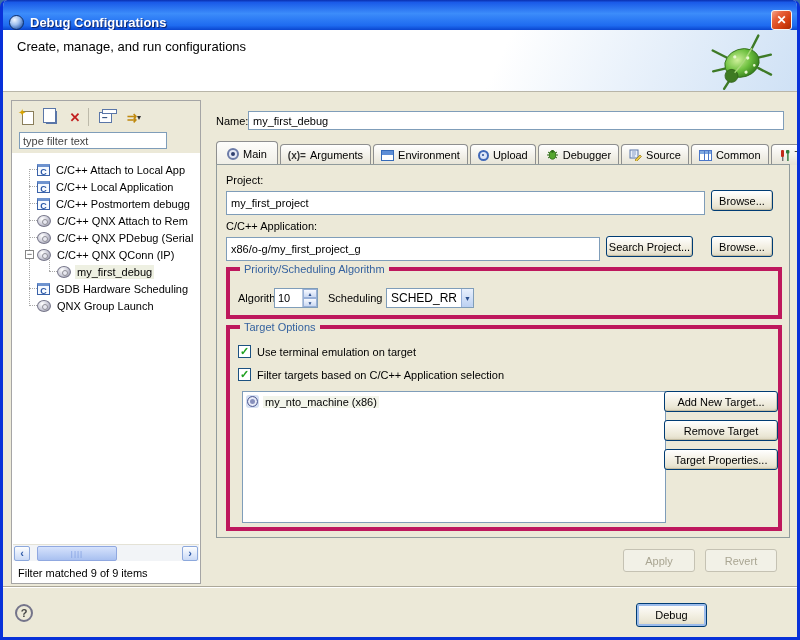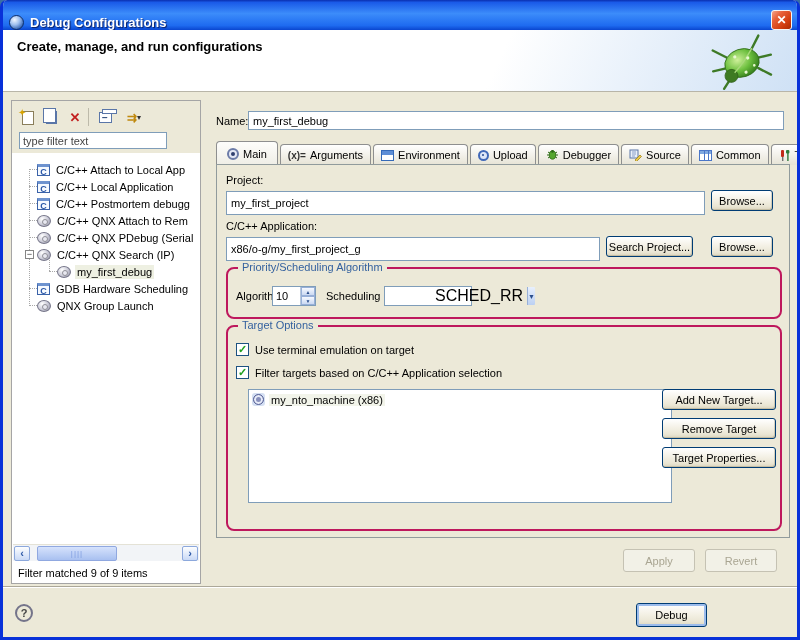--- a/index.html
+++ b/index.html
@@ -15,21 +15,21 @@
     background:radial-gradient(circle at 35% 30%,#F0F6FF,#9FC0EF 40%,#3E6CB8 75%,#203E70);
     border:1px solid #10306A;flex:0 0 auto;}
   .title-text{color:#fff;font-weight:bold;font-size:13px;margin-left:6px;text-shadow:1px 1px 1px #0A1E63;flex:1;}
   .close-btn{width:21px;height:20px;border:1px solid #F6F6F6;border-radius:3px;color:#fff;font-weight:bold;
     font-size:12px;line-height:18px;text-align:center;
     background:linear-gradient(135deg,#F4A58B 0%,#E8613A 30%,#D23C0E 70%,#A82800 100%);}
   
   .header{position:absolute;top:30px;left:0;right:0;height:62px;
     background:linear-gradient(115deg,#FFFFFF 62%,#EAF2FB 78%,#CFE1F5 100%);
     border-bottom:1px solid #B8B5A8;}
-  .header-title{position:absolute;left:14px;top:9px;font-size:13px;font-weight:bold;color:#000;}
+  .header-title{position:absolute;left:14px;top:9px;font-size:13px;font-weight:normal;color:#000;}
   .beetle{position:absolute;right:22px;top:1px;}
   
   .lpanel{position:absolute;left:8px;top:100px;width:190px;height:484px;background:#fff;border:1px solid #A5A5A5;}
   .lp-top{position:absolute;left:0;right:0;top:0;height:52px;background:#ECE9D8;}
   .tb-btn{position:absolute;top:6px;width:22px;height:21px;display:flex;align-items:center;justify-content:center;}
   .tb-sep{position:absolute;top:7px;width:1px;height:18px;background:#BDBAAA;}
   .icon-page{width:12px;height:14px;background:#FFFFFF;border:1px solid #8A7E5A;position:relative;}
   .icon-star{position:absolute;top:-5px;left:-5px;color:#D8A400;font-size:10px;}
   .icon-copy{width:11px;height:13px;background:#EAF0FA;border:1px solid #5A76A8;position:relative;}
   .icon-copy::before{content:"";position:absolute;left:-4px;top:-4px;width:11px;height:13px;background:#FFF;border:1px solid #5A76A8;}
@@ -82,29 +82,29 @@
   .ic-table::after{content:"";position:absolute;left:4px;top:0;bottom:0;width:1px;background:#4A76C8;box-shadow:4px 0 0 #4A76C8;}
   
   .content{position:absolute;left:213px;top:164px;width:574px;height:374px;border:1px solid #919B9C;background:#ECE9D8;}
   .flabel{position:absolute;font-size:11px;color:#000;}
   .tinput{position:absolute;border:1px solid #7F9DB9;background:#fff;font-size:11px;padding:11px 4px;height:19px;}
   .xpbtn{position:absolute;border:1px solid #003C74;border-radius:3px;font-size:11px;color:#000;
     background:linear-gradient(180deg,#FFFFFF,#F4F1E6 45%,#EAE6D4 80%,#DCD5BE);
     display:flex;align-items:center;justify-content:center;box-shadow:inset -1px -1px 0 rgba(150,140,110,.35);}
   .xpbtn.default{box-shadow:inset 0 0 0 2px #9CBCEC, inset -1px -1px 0 rgba(150,140,110,.2);}
   .xpbtn.disabled{border-color:#C5C2B3;background:#F2F1E7;color:#A9A592;box-shadow:none;}
-  .group{position:absolute;border:2px solid #be185d;border-radius:8px;}
+  .group{position:absolute;border:4px solid #be185d;border-radius:0;}
   .group-title{position:absolute;top:-8px;left:10px;background:#ECE9D8;padding:0 4px;font-size:11px;color:#35629F;}
   .spinner{position:absolute;width:44px;height:20px;border:1px solid #7F9DB9;background:#fff;display:flex;}
   .spin-val{flex:1;border:none;font-size:11px;padding:1px 3px;width:24px;}
   .spin-btns{width:15px;display:flex;flex-direction:column;border-left:1px solid #B8C8DC;}
   .spin-b{flex:1;background:linear-gradient(180deg,#F6F9FF,#CBD9F2);border:1px solid #98B0D8;font-size:5px;
     color:#2A4E8C;display:flex;align-items:center;justify-content:center;}
   .combo{position:absolute;height:20px;border:1px solid #7F9DB9;background:#fff;display:flex;align-items:center;}
-  .combo-val{flex:1;font-size:16px;padding:0 4px;margin-left:46px;}
+  .combo-val{flex:1;font-size:12px;padding:0 4px;}
   .combo-btn{width:17px;height:100%;background:linear-gradient(180deg,#E8F0FD,#BBD0F2);border-left:1px solid #98B0D8;
     color:#2A4E8C;font-size:7px;display:flex;align-items:center;justify-content:center;border-radius:0 1px 1px 0;}
   .cbrow{position:absolute;display:flex;align-items:center;gap:6px;}
   .cbox{width:13px;height:13px;border:1px solid #1D5281;background:#fff;color:#21A121;font-weight:bold;
     font-size:11px;line-height:11px;text-align:center;}
   .cblabel{font-size:11px;}
   .listbox{position:absolute;border:1px solid #7F9DB9;background:#fff;}
   .list-item{position:absolute;left:3px;top:3px;display:flex;align-items:center;gap:4px;}
   .bullseye{width:13px;height:13px;border-radius:3px;background:#D4DFF2;display:flex;align-items:center;justify-content:center;}
   .bullseye::before{content:"";width:9px;height:9px;border-radius:50%;background:#8890BC;border:1px solid #5A6498;
@@ -216,21 +216,21 @@
       <div class="trow" style="top:76px">
         <span class="conn-h" style="left:16px;top:8px;width:8px"></span>
         <span style="width:24px;flex:0 0 auto"></span>
           <span class="qnx-icon"></span>
         <span class="tlabel">C/C++ QNX PDebug (Serial</span>
       </div>
       <div class="trow" style="top:93px">
         <span class="expander" style="left:12px;top:4px">−</span>
         <span style="width:24px;flex:0 0 auto"></span>
           <span class="qnx-icon"></span>
-        <span class="tlabel">C/C++ QNX Search (IP)</span>
+        <span class="tlabel">C/C++ QNX QConn (IP)</span>
       </div>
       <div class="trow" style="top:110px">
         <span class="conn-h" style="left:36px;top:8px;width:8px"></span>
         <span style="width:44px;flex:0 0 auto"></span>
           <span class="qnx-icon"></span>
         <span class="tlabel sel">my_first_debug</span>
       </div>
       <div class="trow" style="top:127px">
         <span class="conn-h" style="left:16px;top:8px;width:8px"></span>
         <span style="width:24px;flex:0 0 auto"></span>
@@ -347,21 +347,21 @@
     <div class="group" style="left:9px;top:160px;width:556px;height:206px">
       <span class="group-title">Target Options</span>
       <div class="cbrow" style="left:8px;top:16px">
         <span class="cbox">✓</span>
         <span class="cblabel">Use terminal emulation on target</span>
       </div>
       <div class="cbrow" style="left:8px;top:39px">
         <span class="cbox">✓</span>
         <span class="cblabel">Filter targets based on C/C++ Application selection</span>
       </div>
-      <div class="listbox" style="left:20px;top:62px;width:424px;height:114px">
+      <div class="listbox" style="left:12px;top:62px;width:424px;height:132px">
         <div class="list-item">
           <span class="bullseye"></span>
           <span class="li-label">my_nto_machine (x86)</span>
         </div>
       </div>
       <div class="xpbtn" style="left:434px;top:62px;width:114px;height:21px">Add New Target...</div>
       <div class="xpbtn" style="left:434px;top:91px;width:114px;height:21px">Remove Target</div>
       <div class="xpbtn" style="left:434px;top:120px;width:114px;height:21px">Target Properties...</div>
     </div>
   </div>

